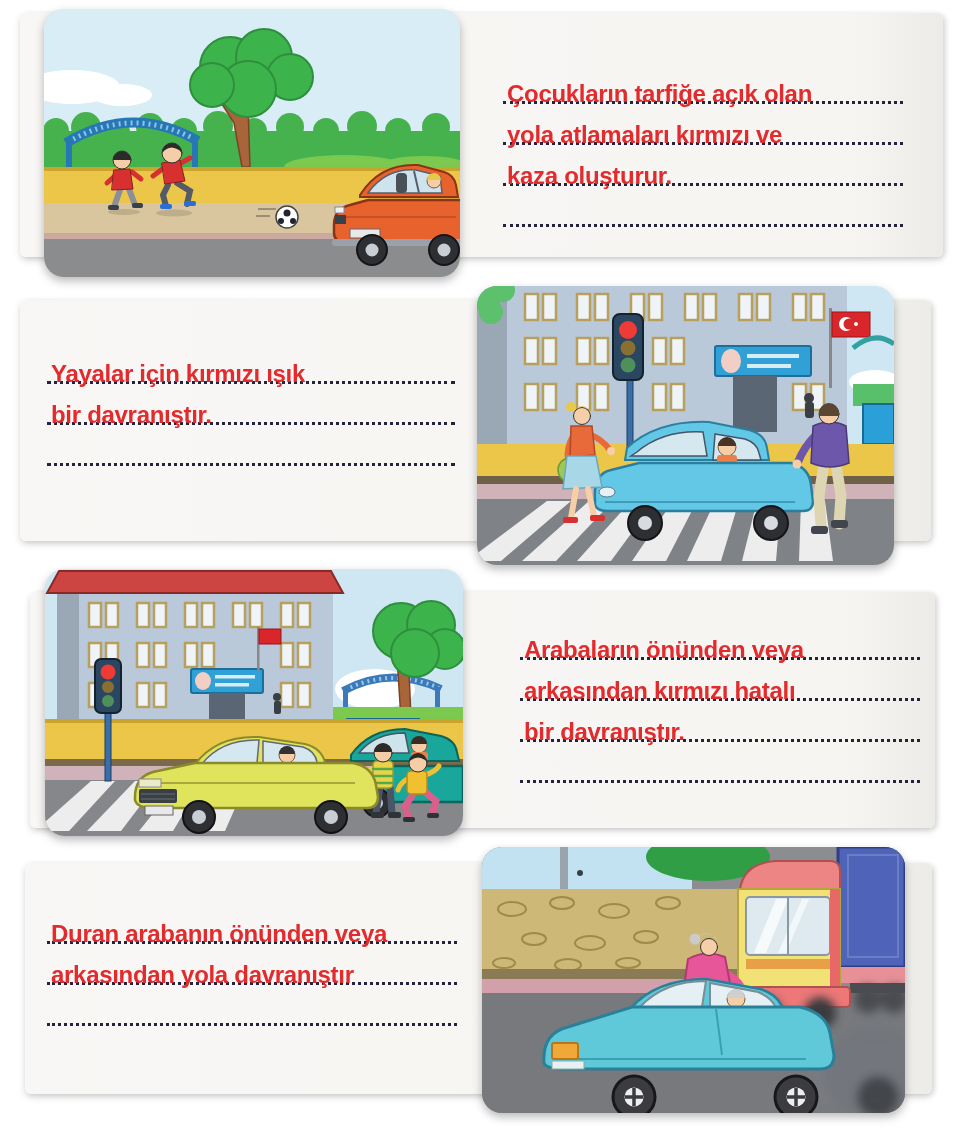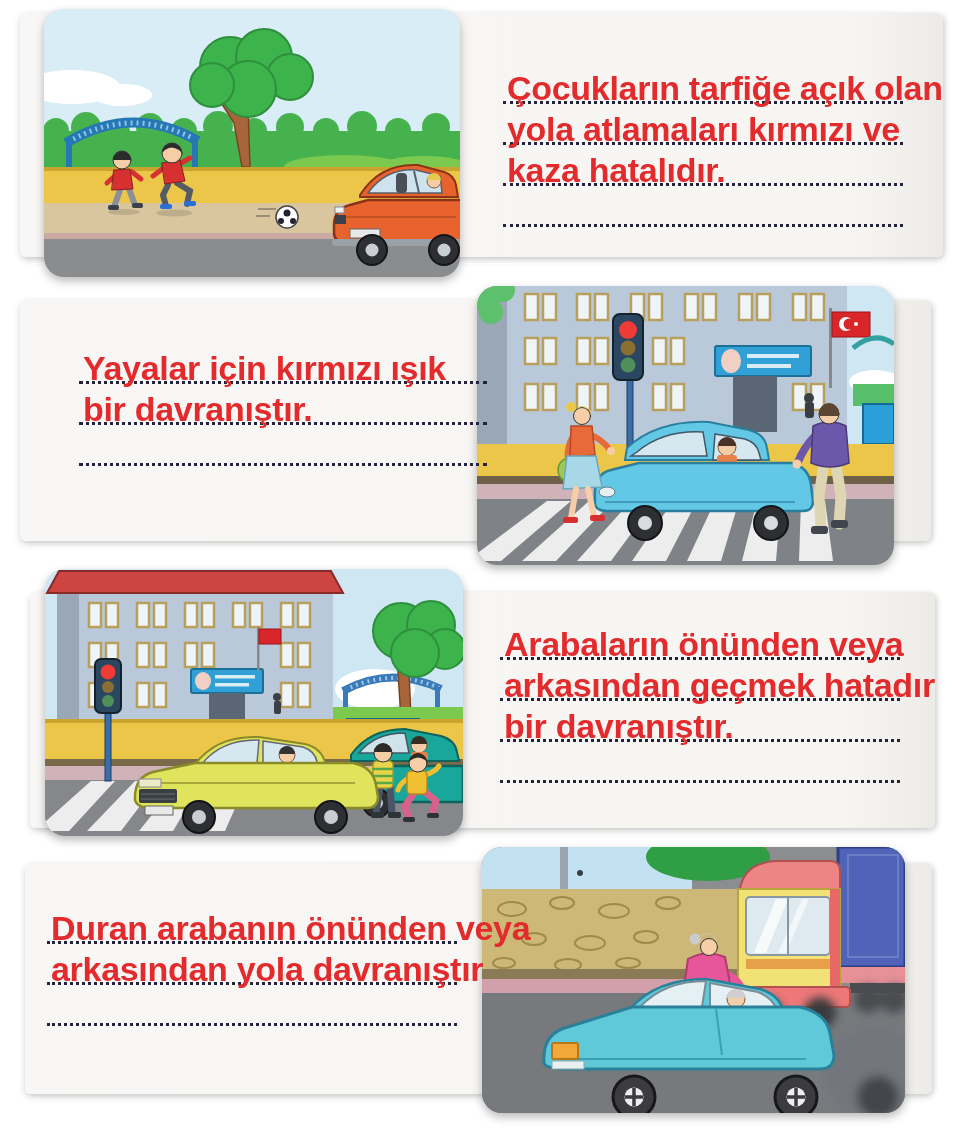--- a/index.html
+++ b/index.html
@@ -6,31 +6,31 @@
   .page{position:relative;width:965px;height:1139px;background:#ffffff;overflow:hidden;
         font-family:"Liberation Sans", sans-serif;}
   .panel{position:absolute;background:linear-gradient(90deg,#f8f7f5 0%,#f6f5f2 90%,#edebe7 100%);
          border-radius:6px;box-shadow:0 3px 7px rgba(0,0,0,.16),3px 1px 5px rgba(0,0,0,.08);}
   .illo{position:absolute;margin:0;border-radius:20px;overflow:hidden;
         box-shadow:0 4px 10px rgba(0,0,0,.28);background:#cfe7f3;}
   .illo svg{display:block;width:100%;height:100%;}
   .text-block{position:absolute;}
   .line{position:relative;height:38px;border-bottom:3px dotted #23233b;}
   .line span{position:absolute;left:4px;bottom:-7px;white-space:nowrap;
-             font-weight:700;font-size:34px;color:#e32a2c;letter-spacing:-.3px;}
+             font-weight:700;font-size:24px;color:#e32a2c;letter-spacing:-.3px;}
   
   .panel.r1{left:20px;top:13px;width:923px;height:244px;}
   .illo.r1{left:44px;top:9px;width:416px;height:268px;}
   .text-block.r1{left:503px;top:63px;width:400px;}
   .panel.r2{left:20px;top:300px;width:911px;height:241px;}
   .illo.r2{left:477px;top:286px;width:417px;height:279px;}
-  .text-block.r2{left:47px;top:343px;width:408px;margin-left:32px;}
+  .text-block.r2{left:47px;top:343px;width:408px;}
   .panel.r3{left:30px;top:592px;width:905px;height:236px;}
   .illo.r3{left:45px;top:569px;width:418px;height:267px;}
-  .text-block.r3{left:500px;top:619px;width:400px;}
+  .text-block.r3{left:520px;top:619px;width:400px;}
   .panel.r4{left:25px;top:863px;width:907px;height:231px;}
   .illo.r4{left:482px;top:847px;width:423px;height:266px;}
   .text-block.r4{left:47px;top:903px;width:410px;}
 </style>
 </head>
 <body>
 
 <div class="page">
 
   <section>
@@ -127,21 +127,21 @@
       </svg>
     </figure>
     <div class="text-block r1">
       <div class="line">
           <span>Çocukların tarfiğe açık olan</span>
         </div>
       <div class="line">
           <span>yola atlamaları kırmızı ve</span>
         </div>
       <div class="line">
-          <span>kaza hatalıdır.</span>
+          <span>kaza oluşturur.</span>
         </div>
       <div class="line">
           <span></span>
         </div>
     </div>
   </section>
 
   <section>
     <div class="panel r2"></div>
     <figure class="illo r2">
@@ -408,21 +408,21 @@
           <circle cx="286" cy="248" r="16" fill="#2e2f33" stroke="#101216" stroke-width="2"></circle>
           <circle cx="286" cy="248" r="7" fill="#c9ced4"></circle>
         </g>
       </svg>
     </figure>
     <div class="text-block r3">
       <div class="line">
           <span>Arabaların önünden veya</span>
         </div>
       <div class="line">
-          <span>arkasından geçmek hatadır</span>
+          <span>arkasından kırmızı hatalı</span>
         </div>
       <div class="line">
           <span>bir davranıştır.</span>
         </div>
       <div class="line">
           <span></span>
         </div>
     </div>
   </section>
 

